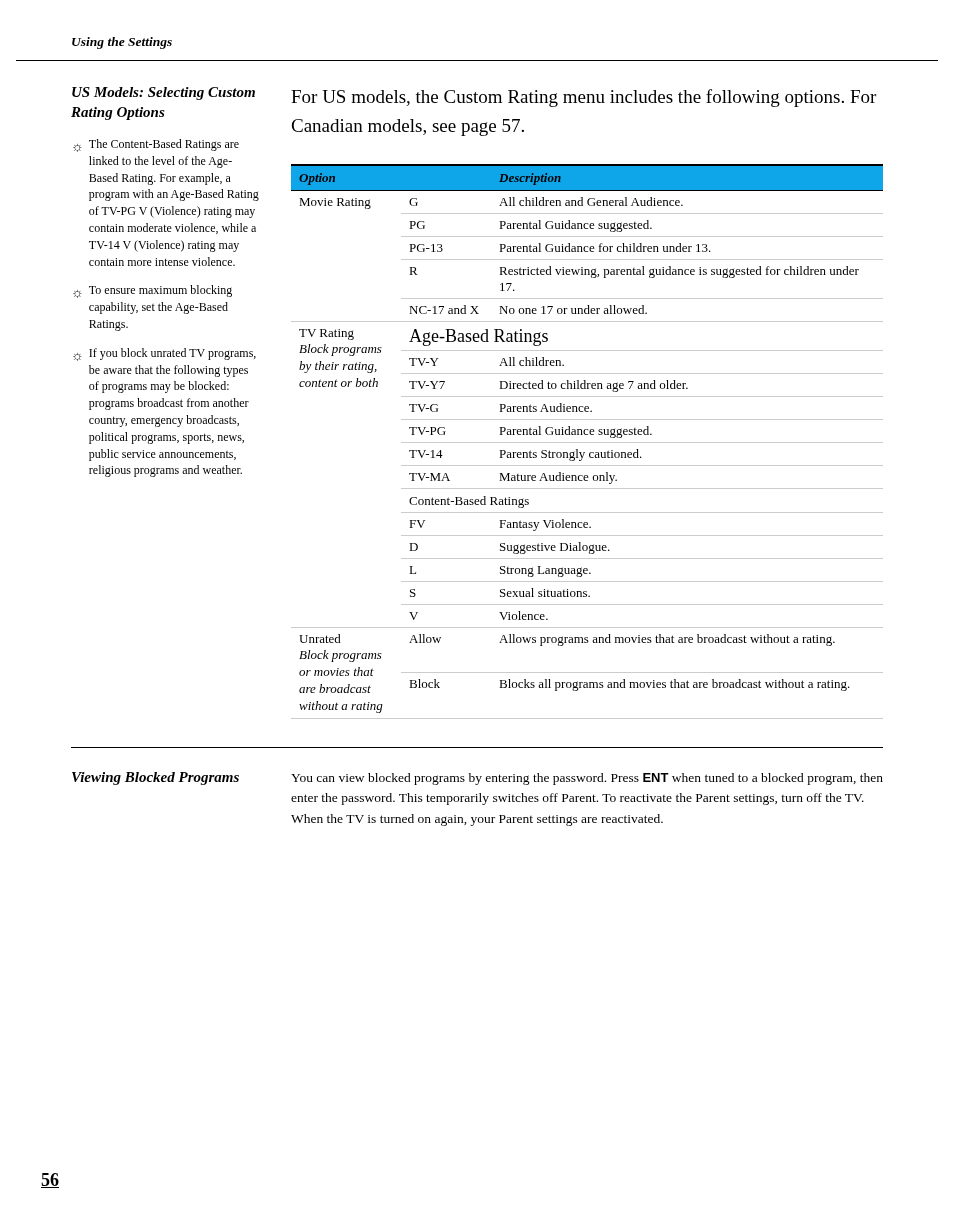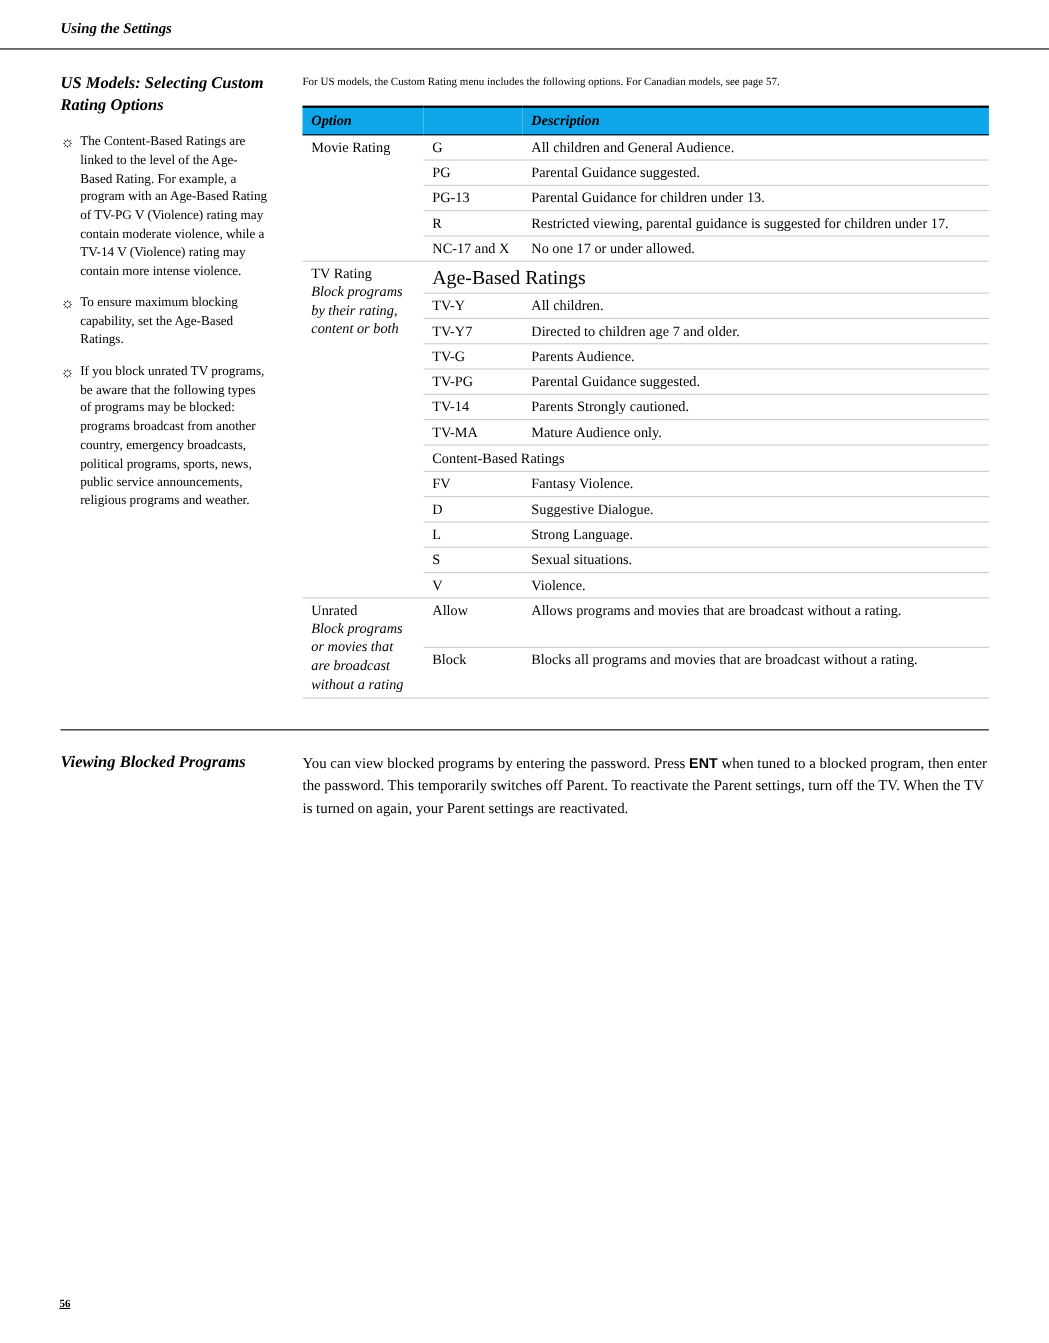--- a/index.html
+++ b/index.html
@@ -8,21 +8,21 @@
       font-size: 13.5px;
       background: #fff;
       color: #000;
       width: 954px;
       min-height: 1221px;
       position: relative;
     }
     .page {
       width: 954px;
       min-height: 1221px;
-      padding: 0;
+      padding: 16px;
       position: relative;
     }
     
     .page-header {
       padding: 18px 55px 10px 55px;
       border-bottom: 1px solid #000;
       margin-bottom: 0;
     }
     .header-title {
       font-style: italic;
@@ -67,23 +67,23 @@
       font-size: 14px;
       flex-shrink: 0;
     }
     
     .right-col {
       flex: 1;
       padding-top: 22px;
       padding-left: 10px;
     }
     .intro-text {
-      font-size: 10px;
+      font-size: 19px;
       line-height: 1.5;
-      margin-bottom: 14px;
+      margin-bottom: 24px;
     }
     
     .rating-table {
       width: 100%;
       border-collapse: collapse;
       font-size: 13px;
     }
     .rating-table th {
       font-style: italic;
       font-weight: bold;
@@ -130,23 +130,23 @@
     .ent-key {
       font-family: Arial, Helvetica, sans-serif;
       font-weight: bold;
       font-size: 13px;
       margin-top: 38px;
     }
     
     .page-number {
       position: absolute;
       bottom: 30px;
-      left: 54px;
-      font-weight: bold;
-      font-size: 10px;
+      left: 41px;
+      font-weight: bold;
+      font-size: 18px;
       text-decoration: underline;
     }
   </style>
 </head>
 <body>
 
 <div class="page">
 
   <div class="page-header">
     <span class="header-title">Using the Settings</span>

